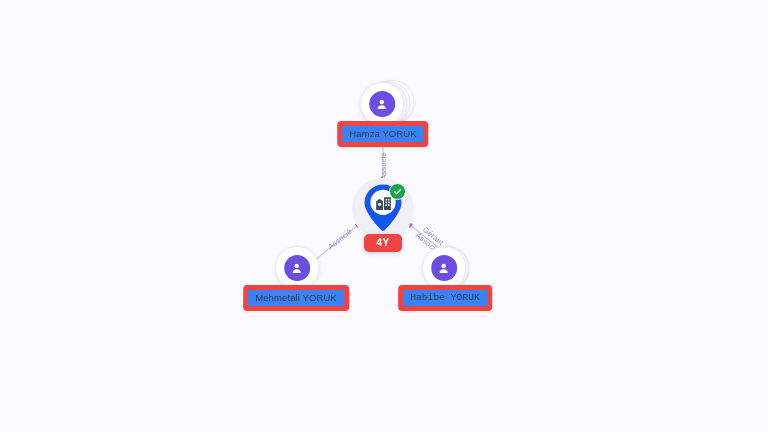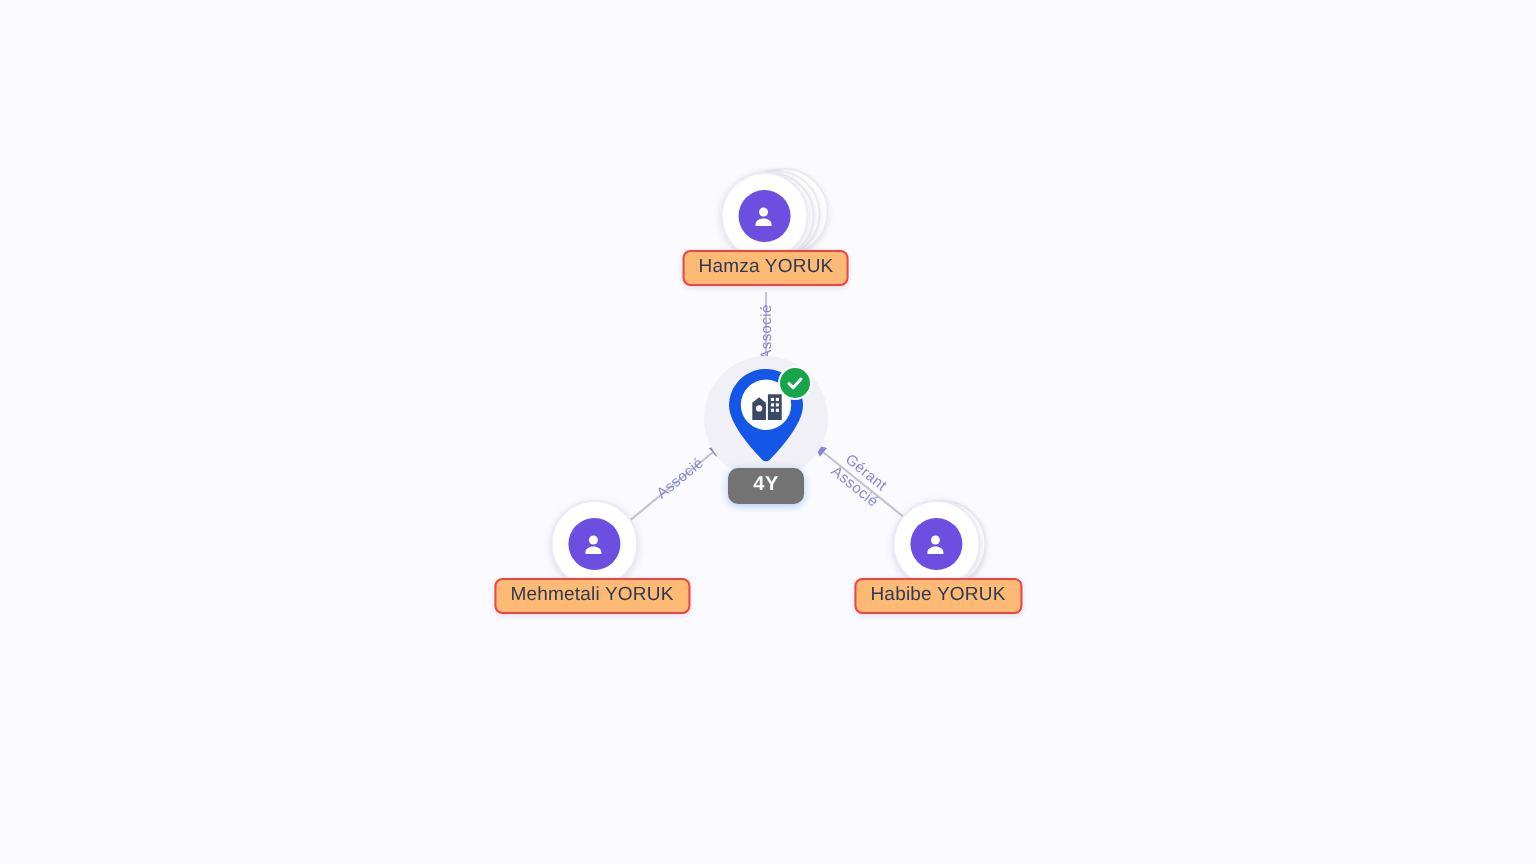--- a/index.html
+++ b/index.html
@@ -80,22 +80,22 @@
     align-items: center;
     justify-content: center;
   }
   .avatar-circle svg { display: block; }
 
   
   .name-chip {
     margin-top: -4px;
     position: relative;
     z-index: 5;
-    background: #fdba74;
-    border: 1px solid #ef4444;
+    background: #3b82f6;
+    border: 5px solid #ef4444;
     border-radius: 4px;
     padding: 2px 7px 3px 7px;
     font-size: 9.5px;
     line-height: 11px;
     color: #2e3a55;
     white-space: nowrap;
     box-shadow: 0 1px 3px rgba(60,60,110,0.14);
     letter-spacing: 0.1px;
   }
 
@@ -147,21 +147,21 @@
     border: 1.5px solid #ffffff;
     display: flex;
     align-items: center;
     justify-content: center;
     z-index: 6;
   }
   .company-chip {
     margin-top: -6px;
     position: relative;
     z-index: 5;
-    background: #737373;
+    background: #ef4444;
     border-radius: 5px;
     padding: 3px 13px 4px 13px;
     font-size: 10px;
     line-height: 11px;
     font-weight: bold;
     color: #ffffff;
     white-space: nowrap;
     box-shadow: 0 1px 4px rgba(31,110,240,0.35);
     letter-spacing: 0.3px;
   }
@@ -264,21 +264,21 @@
           <svg width="15" height="15" viewBox="0 0 24 24" fill="#ffffff">
             <circle cx="12" cy="8" r="3.6"></circle>
             <path d="M12 13.2c-3.6 0-6.4 2.2-6.4 4.6v1.4h12.8v-1.4c0-2.4-2.8-4.6-6.4-4.6z"></path>
           </svg>
         </div>
       </div>
     </div>
     <div class="name-chip">Mehmetali YORUK</div>
   </div>
 
-  <div class="node" style="left:469px; top:277px;">
+  <div class="node" style="left:445px; top:277px;font-family:Liberation Mono, monospace;">
     <div class="person-visual">
       <div class="stack-card s1"></div>
       <div class="person-disc">
         <div class="avatar-circle">
           <svg width="15" height="15" viewBox="0 0 24 24" fill="#ffffff">
             <circle cx="12" cy="8" r="3.6"></circle>
             <path d="M12 13.2c-3.6 0-6.4 2.2-6.4 4.6v1.4h12.8v-1.4c0-2.4-2.8-4.6-6.4-4.6z"></path>
           </svg>
         </div>
       </div>

